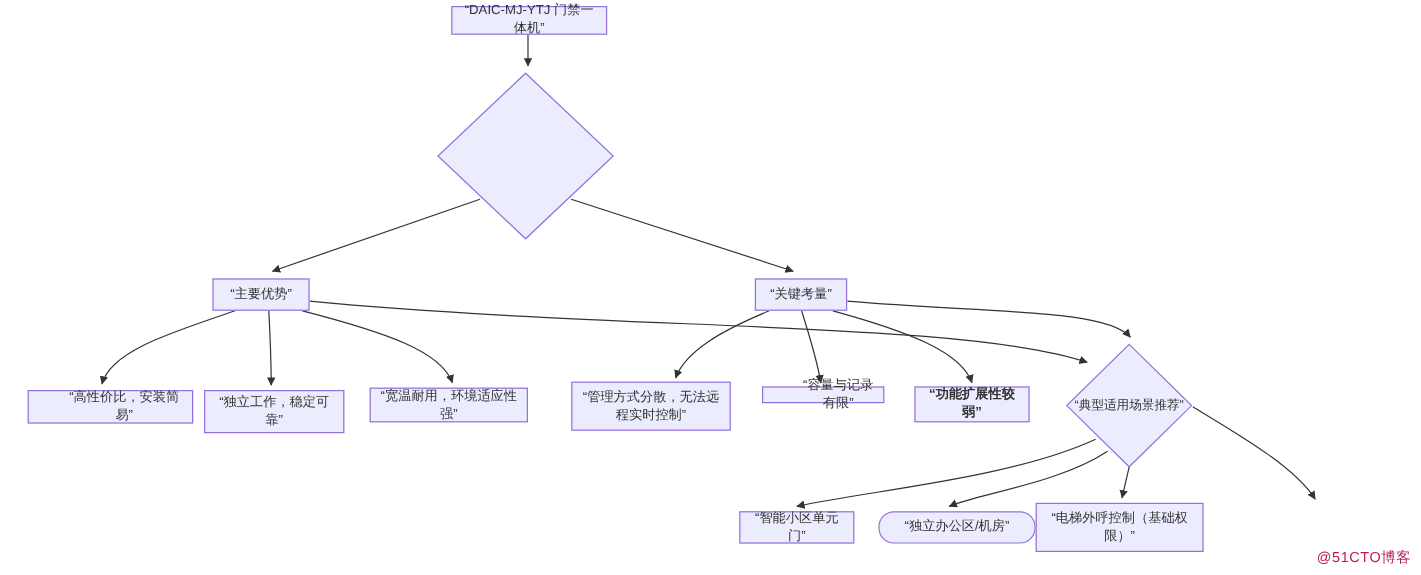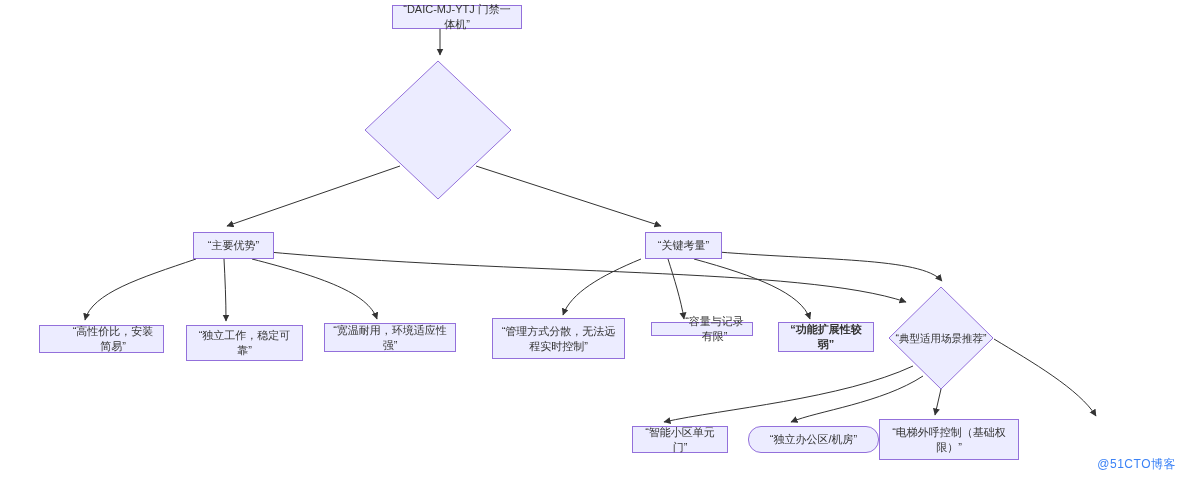--- a/index.html
+++ b/index.html
@@ -18,36 +18,35 @@
     box-sizing: border-box;
     background: #ececff;
     border: 1px solid #9370db;
     display: flex;
     align-items: center;
     justify-content: center;
     text-align: center;
     font-size: 11px;
     line-height: 1.35;
     padding: 2px 5px;
-    margin-left: 16px;
   }
   .diamond-label {
     position: absolute;
     box-sizing: border-box;
     text-align: center;
     font-size: 11px;
     line-height: 1.45;
   }
   .nowrap { white-space: nowrap; }
   .watermark {
     position: absolute;
     right: 8px;
     bottom: 6px;
     font-size: 12px;
-    color: #3b82f6;
+    color: #be185d;
     letter-spacing: 0.5px;
   }
 </style>
 </head>
 <body>
 
 <div id="stage">
 
   <svg id="edges" viewBox="0 0 1184 479" xmlns="http://www.w3.org/2000/svg">
     <defs>
@@ -80,21 +79,21 @@
     <polygon points="438,61 511,130 438,199 365,130" fill="#ececff" stroke="#9370db" stroke-width="1"></polygon>
     <polygon points="941,287 993,338 941,389 889,338" fill="#ececff" stroke="#9370db" stroke-width="1"></polygon>
   </svg>
 
   <div class="node" style="left:376px; top:5px; width:130px; height:24px;">“DAIC-MJ-YTJ 门禁一体机”</div>
 
   <div class="node" style="left:177px; top:232px; width:81px; height:27px;">“主要优势”</div>
 
   <div class="node" style="left:629px; top:232px; width:77px; height:27px;">“关键考量”</div>
 
-  <div class="node" style="left:23px; top:325px; width:125px; height:28px;padding-left:28px;">“高性价比，安装简易”</div>
+  <div class="node" style="left:23px; top:325px; width:138px; height:28px;padding-left:28px;">“高性价比，安装简易”</div>
 
   <div class="node" style="left:170px; top:325px; width:117px; height:36px;">“独立工作，稳定可靠”</div>
 
   <div class="node" style="left:308px; top:323px; width:132px; height:29px;">“宽温耐用，环境适应性强”</div>
 
   <div class="node" style="left:476px; top:318px; width:133px; height:41px;">“管理方式分散，无法远程实时控制”</div>
 
   <div class="node" style="left:635px; top:322px; width:102px; height:14px;padding-left:30px;">“容量与记录有限”</div>
 
   <div class="node" style="left:762px; top:322px; width:96px; height:30px;font-weight:bold;">“功能扩展性较弱”</div>

